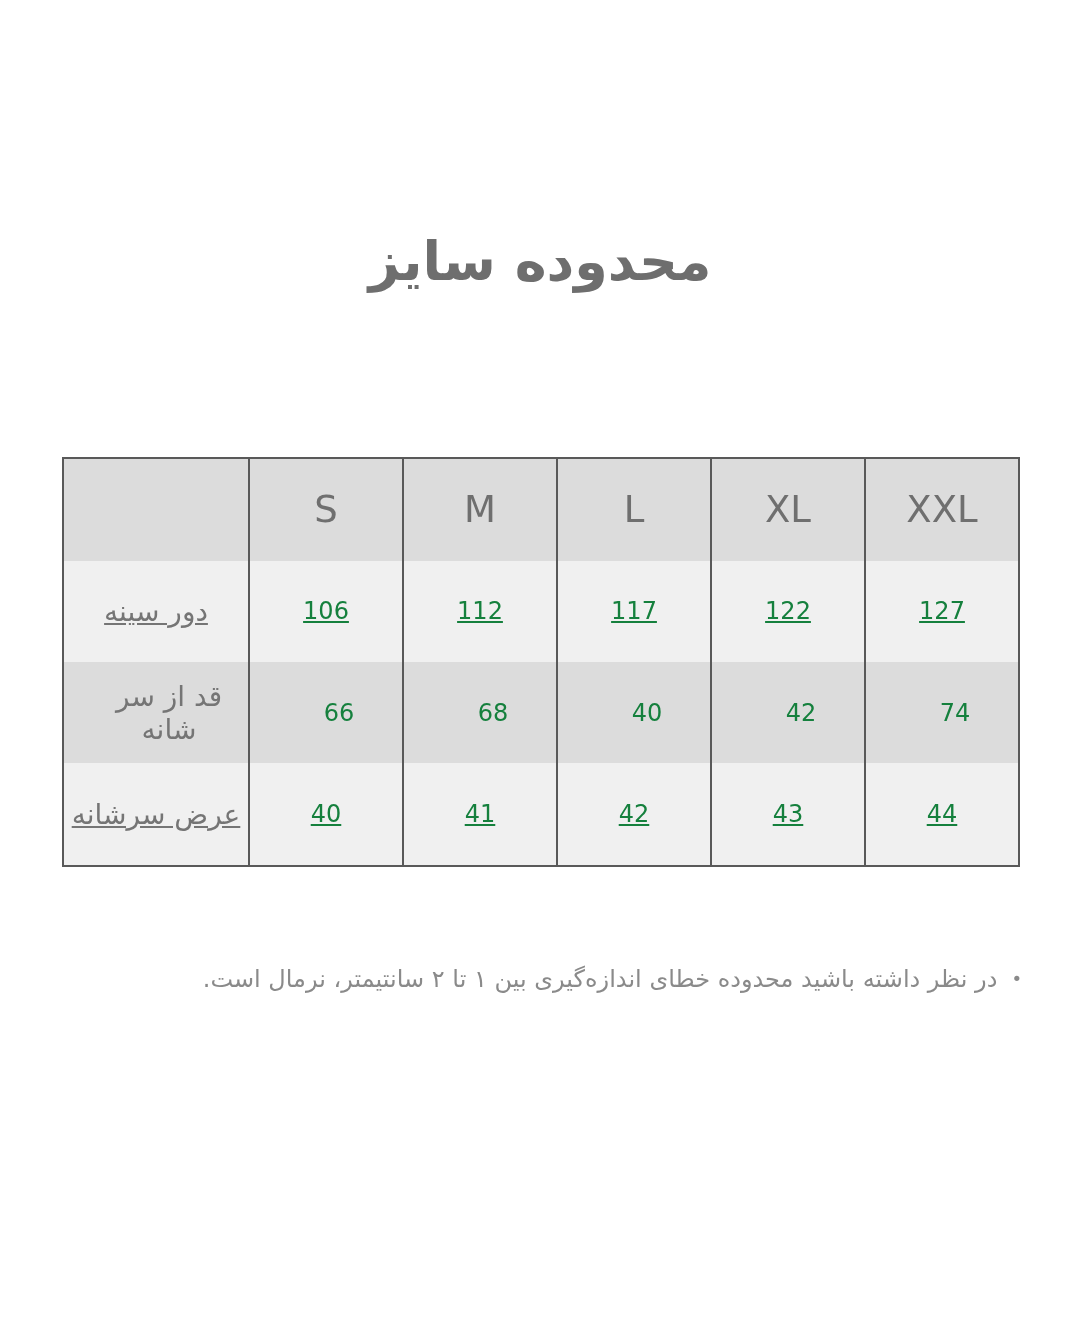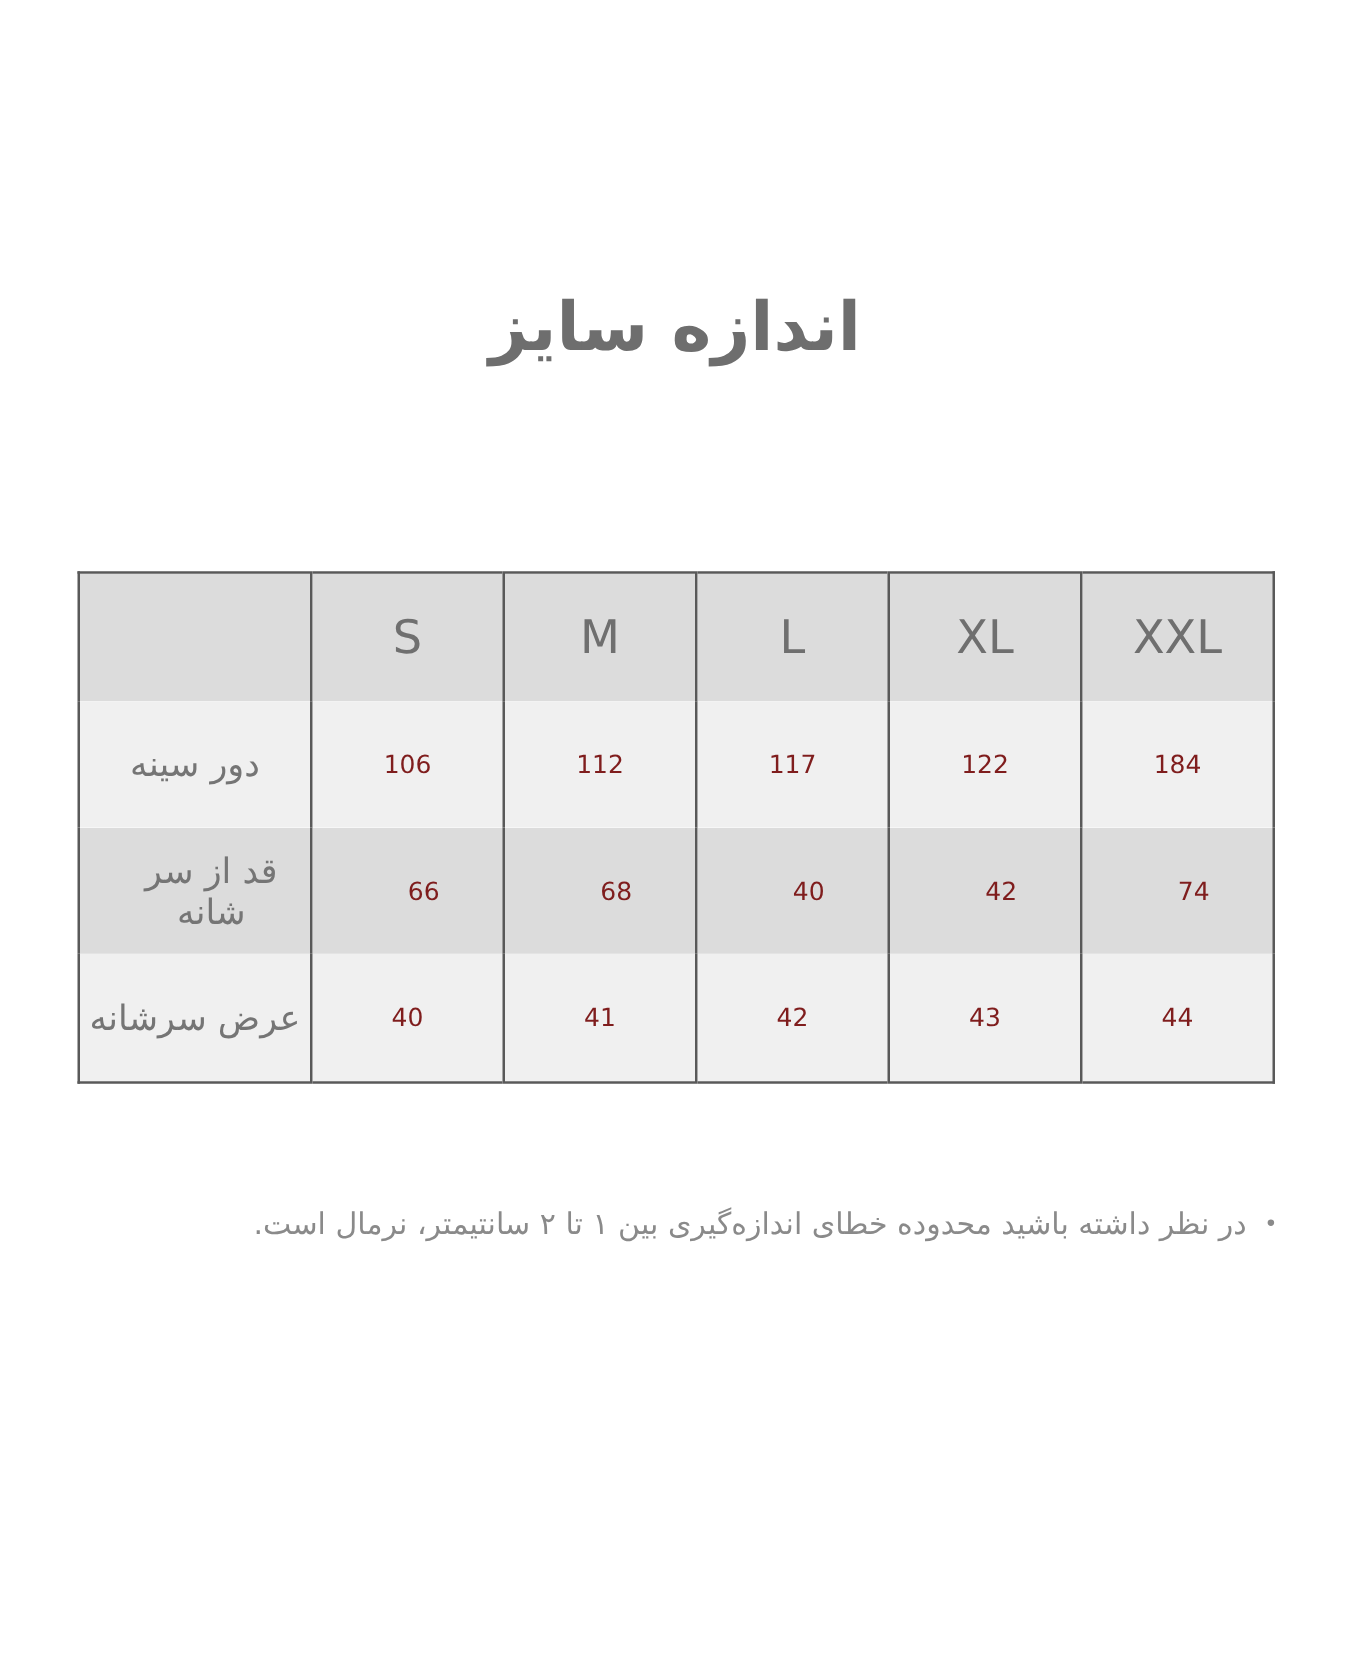--- a/index.html
+++ b/index.html
@@ -46,30 +46,30 @@
     height: 82px;
     overflow: hidden;
   }
   .size-table th:first-child, .size-table td:first-child { border-left: none; }
   .size-table tr.head th {
     background: #dcdcdc;
     font-weight: normal;
     font-size: 37px;
     color: #6f6f6f;
   }
-  .size-table tr.row-light td { background: #f0f0f0; }
+  .size-table tr.row-light td { background: #f0f0f0; text-decoration: underline; }
   .size-table tr.row-dark  td { background: #dcdcdc; padding-left: 26px; }
   .size-table td.label-cell {
     color: #757575;
     font-size: 28px;
     direction: rtl;
   }
   .size-table td.val {
-    color: #7f1d1d;
-    font-size: 20px;
+    color: #15803d;
+    font-size: 24px;
   }
   .notes {
     position: absolute;
     top: 962px;
     right: 58px;
     width: 800px;
     direction: rtl;
     text-align: center;
     color: #8a8a8a;
     font-size: 24px;
@@ -79,21 +79,21 @@
     display: inline-block;
     margin-left: 14px;
     font-size: 18px;
     vertical-align: 2px;
     color: #8a8a8a;
   }
 </style>
 </head>
 <body>
 
-<h1 class="title">اندازه سایز</h1>
+<h1 class="title">محدوده سایز</h1>
 
 <table class="size-table">
   <colgroup>
     <col class="c-label">
     <col class="c-size">
       <col class="c-size">
       <col class="c-size">
       <col class="c-size">
       <col class="c-size">
   </colgroup>
@@ -105,21 +105,21 @@
       <th>L</th>
       <th>XL</th>
       <th>XXL</th>
     </tr>
     <tr class="row-light">
       <td class="label-cell">دور سینه</td>
       <td class="val">106</td>
       <td class="val">112</td>
       <td class="val">117</td>
       <td class="val">122</td>
-      <td class="val">184</td>
+      <td class="val">127</td>
     </tr>
     <tr class="row-dark">
       <td class="label-cell">قد از سر شانه</td>
       <td class="val">66</td>
       <td class="val">68</td>
       <td class="val">40</td>
       <td class="val">42</td>
       <td class="val">74</td>
     </tr>
     <tr class="row-light">

